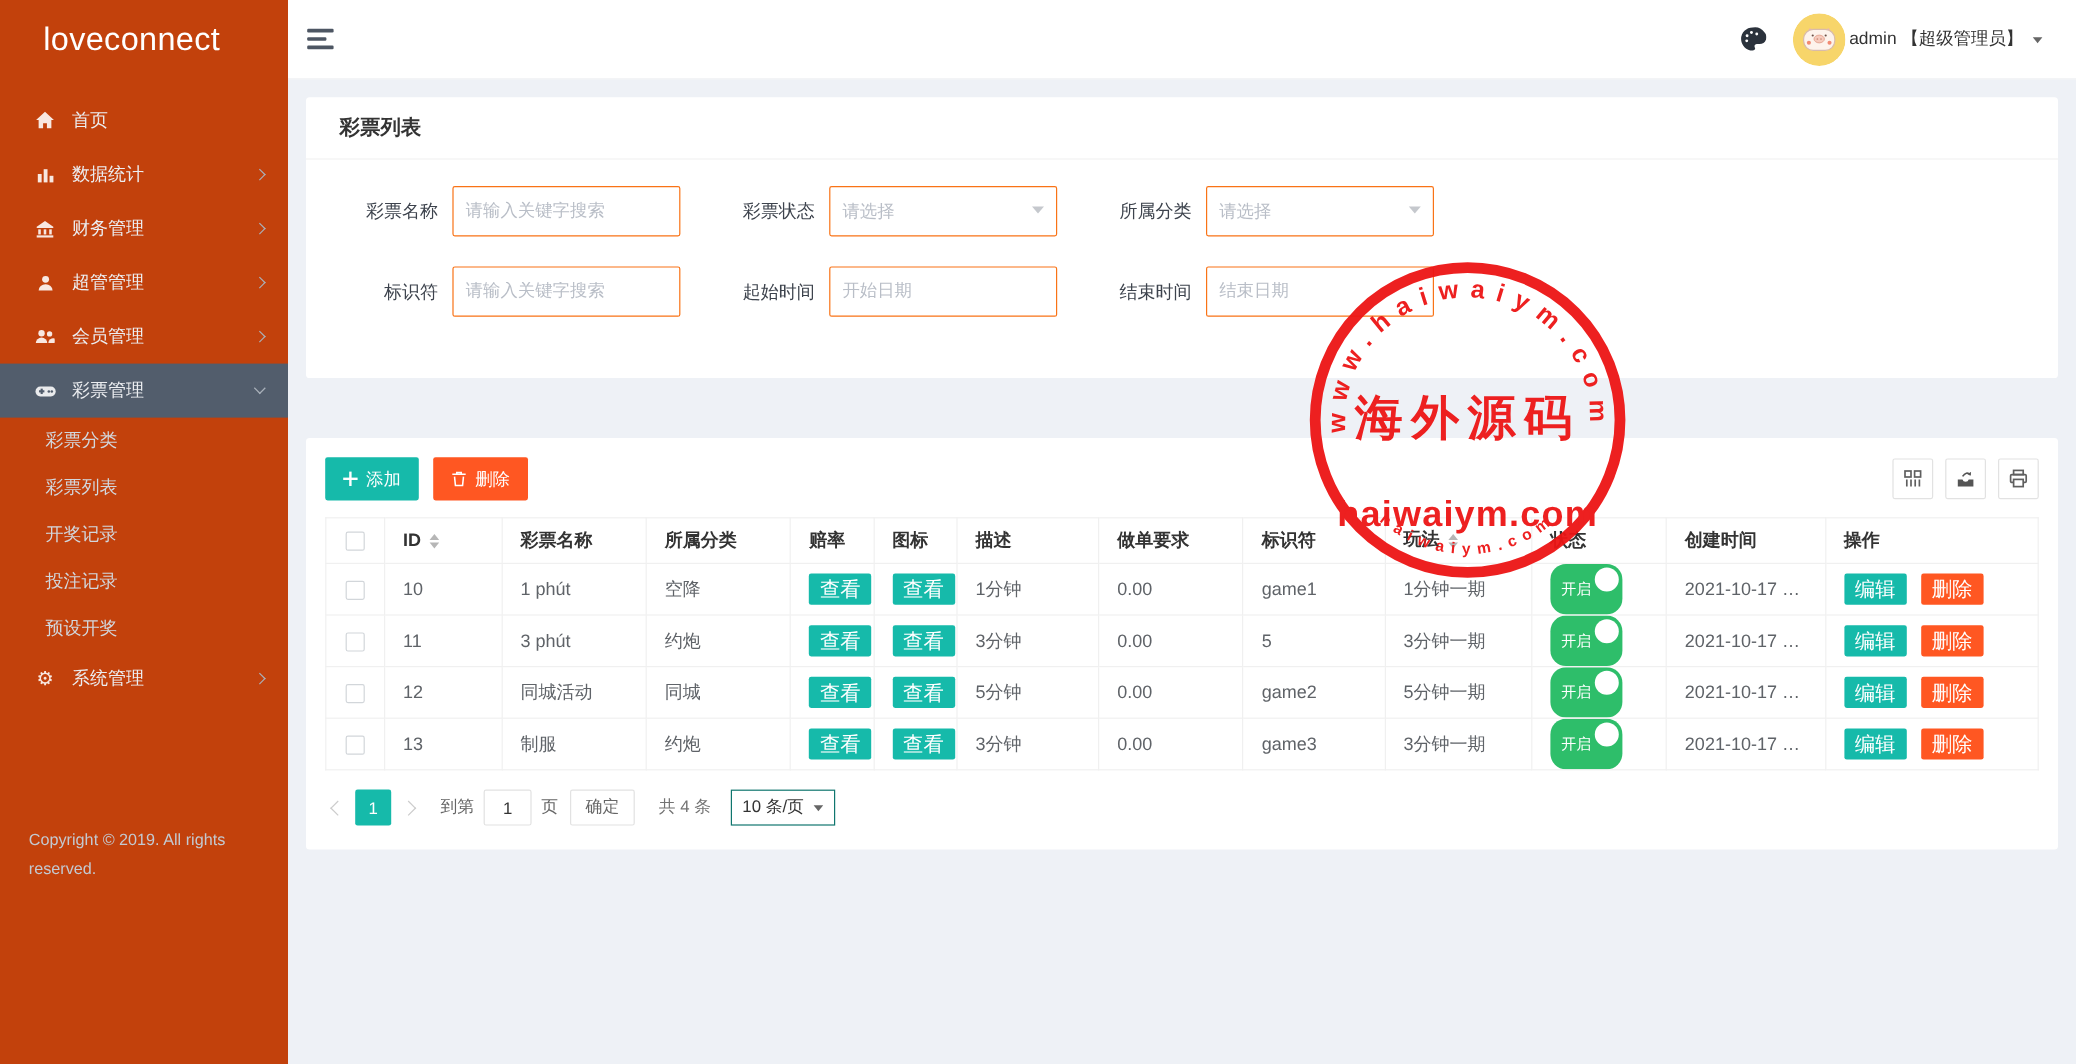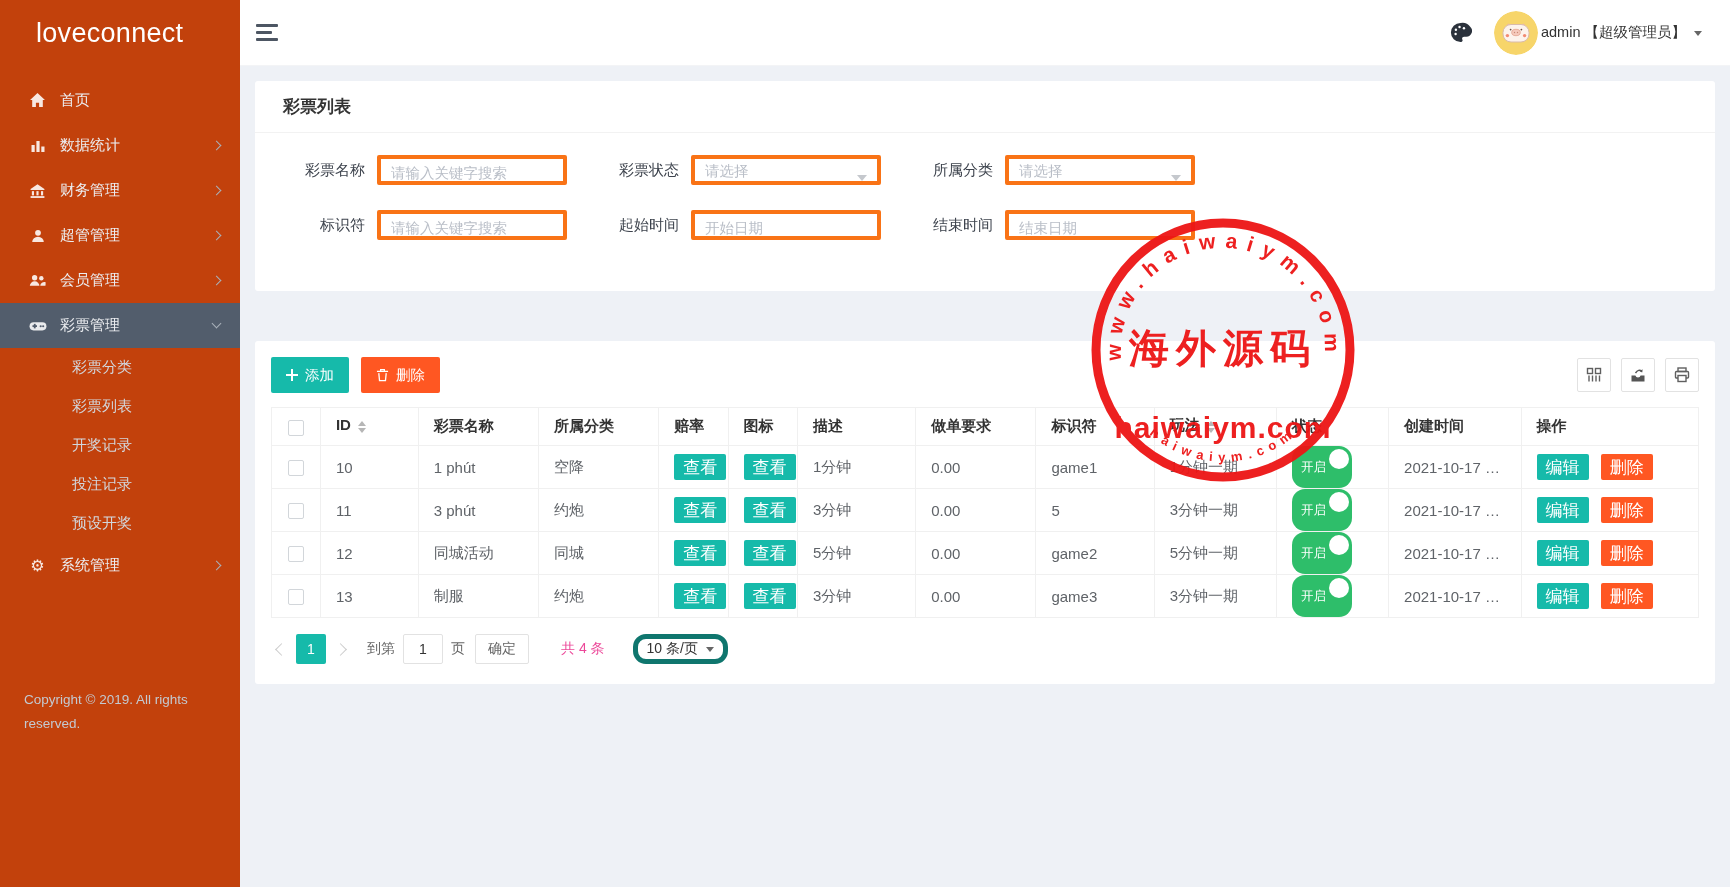--- a/index.html
+++ b/index.html
@@ -9,21 +9,21 @@
 .sidebar{width:240px;min-width:240px;background:#c2410c;height:887px;position:relative;z-index:2}
 .logo{height:66px;display:flex;align-items:center;padding-left:36px;font-size:27px;color:#fff;letter-spacing:.3px}
 .nav{margin-top:12px}
 .nav-item{height:45px;display:flex;align-items:center;padding:0 20px 0 28px;color:#eceef1;font-size:15px;cursor:pointer}
 .nav-item .ico{width:19px;height:19px;margin-right:13px;display:flex;align-items:center;justify-content:center;font-size:16px;color:rgba(255,255,255,.88)}
 .nav-item .ico svg{fill:rgba(255,255,255,.88)}
 .nav-item .lbl{flex:1}
 .nav-item.active{background:#525d6c}
 .chev{width:7px;height:7px;border-right:1.6px solid #a9b1ba;border-bottom:1.6px solid #a9b1ba;transform:rotate(-45deg)}
 .chev.down{transform:rotate(45deg);margin-top:-4px}
-.nav-sub{height:39px;display:flex;align-items:center;padding-left:72px;font-size:15px;color:#d2d7dd;cursor:pointer}
+.nav-sub{height:39px;display:flex;align-items:center;padding-left:38px;font-size:15px;color:#d2d7dd;cursor:pointer}
 .copyright{position:absolute;left:24px;top:688px;width:178px;font-size:13.5px;color:#c3c9d1;line-height:24px}
 
 .main{flex:1;display:flex;flex-direction:column;min-width:0}
 .topbar{height:66px;background:#fff;display:flex;align-items:center;padding:0 28px 0 16px;border-bottom:1px solid #f3f4f6}
 .burger{width:22px;cursor:pointer;padding:4px 0}
 .burger i{display:block;height:2.5px;background:#4d5663;margin:4.4px 0;border-radius:1px}
 .burger i:nth-child(2){width:16px}
 .top-right{margin-left:auto;display:flex;align-items:center}
 .palette-btn{margin-right:22px;cursor:pointer;display:flex}
 .avatar{width:44px;height:44px;border-radius:50%;overflow:hidden;cursor:pointer}
@@ -31,21 +31,21 @@
 .admin-name{font-size:14.5px;color:#333}
 .caret{width:0;height:0;border:4.5px solid transparent;border-top:5.5px solid #666;margin-left:8px;margin-top:5px}
 
 .content{flex:1;padding:15px 15px 0}
 .card{background:#fff;border-radius:3px}
 .card-title{padding:0 28px;height:52px;display:flex;align-items:center;font-size:17px;font-weight:700;color:#333;border-bottom:1px solid #f2f2f2}
 .filter-form{padding:22px 28px 26px 38px}
 .f-row{display:flex;margin-bottom:25px}
 .f-field{display:flex;align-items:center;margin-right:40px}
 .f-label{width:72px;text-align:right;margin-right:12px;font-size:15px;color:#3d434d;white-space:nowrap}
-.f-control{width:190px;height:30px;border:4px solid #f97316;border-radius:2px;display:flex;align-items:flex-end;padding:0 10px;background:#fff;position:relative}
+.f-control{width:190px;height:42px;border:1px solid #f97316;border-radius:2px;display:flex;align-items:center;padding:0 10px;background:#fff;position:relative}
 input.f-inner{border:0;outline:0;width:100%;font-size:14.5px;color:#333;background:transparent}
 input.f-inner::placeholder{color:#b9bec7}
 .sel-text{color:#b9bec7;font-size:14.5px}
 .sel-arrow{position:absolute;right:10px;top:16px;width:0;height:0;border:5px solid transparent;border-top:6px solid #c5c8cd}
 .btn{display:inline-flex;align-items:center;justify-content:center;border-radius:2px;cursor:pointer;font-size:14.5px;user-select:none}
 .btn-row{display:flex}
 .btn-search{width:54px;height:38px;background:#16baaa;color:#fff;margin-left:84px}
 .btn-reset{width:54px;height:38px;background:#fff;border:1px solid #ffb800;color:#ffb800;margin-left:22px}
 
 .card-table{margin-top:50px;padding:16px 16px 20px}
@@ -74,22 +74,22 @@
 .knob{position:absolute;right:3px;top:3px;width:20px;height:20px;border-radius:50%;background:#fff}
 
 .pager{display:flex;align-items:center;margin-top:16px;font-size:14px;color:#666}
 .pg-arrow{width:9px;height:9px;border-right:1.8px solid #ccc;border-bottom:1.8px solid #ccc;cursor:pointer}
 .pg-prev{transform:rotate(135deg);margin:0 10px 0 6px}
 .pg-next{transform:rotate(-45deg);margin:0 14px 0 10px}
 .pg-cur{width:30px;height:30px;background:#16baaa;color:#fff;display:flex;align-items:center;justify-content:center;border-radius:2px;cursor:pointer}
 .pg-text{margin:0 8px;color:#666}
 .pg-input{width:40px;height:30px;border:1px solid #e2e2e2;text-align:center;border-radius:2px;font-size:14px;color:#333;outline:0}
 .pg-btn{height:30px;padding:0 12px;border:1px solid #e2e2e2;border-radius:2px;background:#fff;display:flex;align-items:center;color:#666;cursor:pointer;margin:0 10px 0 2px}
-.pg-total{margin:0 22px;color:#ec4899}
-.pg-select{height:30px;border:5px solid #0f766e;border-radius:13px;display:flex;align-items:center;padding:0 9px;cursor:pointer;margin-left:6px;color:#333}
+.pg-total{margin:0 10px;color:#737373}
+.pg-select{height:30px;border:1px solid #0f766e;border-radius:0;display:flex;align-items:center;padding:0 9px;cursor:pointer;margin-left:6px;color:#333}
 .pg-select .sel-caret{width:0;height:0;border:4.5px solid transparent;border-top:5.5px solid #666;margin-left:8px;margin-top:5px}
 
 .stamp{position:absolute;left:1078px;top:205px;width:290px;height:290px;z-index:30;pointer-events:none;opacity:.95}
 .icon-gray{stroke:#5f5f5f;fill:none;stroke-width:1.4}
 </style>
 </head>
 <body>
 
 <aside class="sidebar">
   <div class="logo">loveconnect</div>

